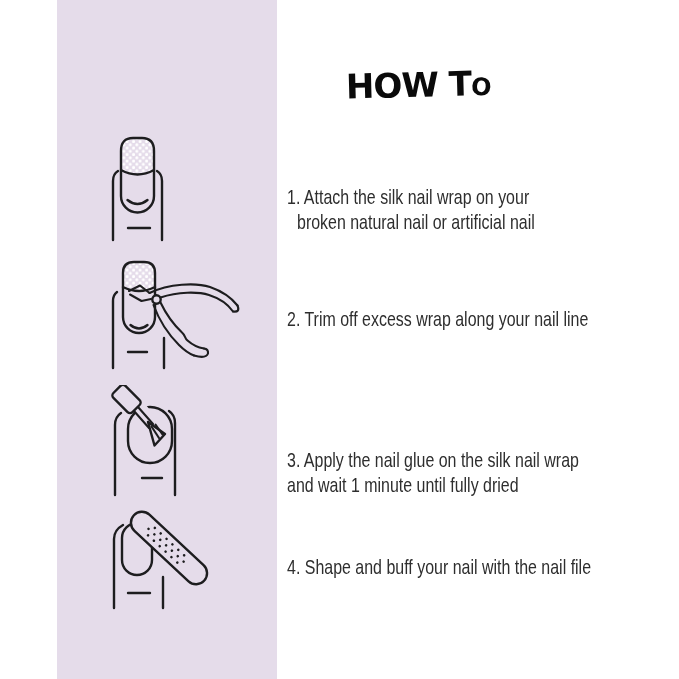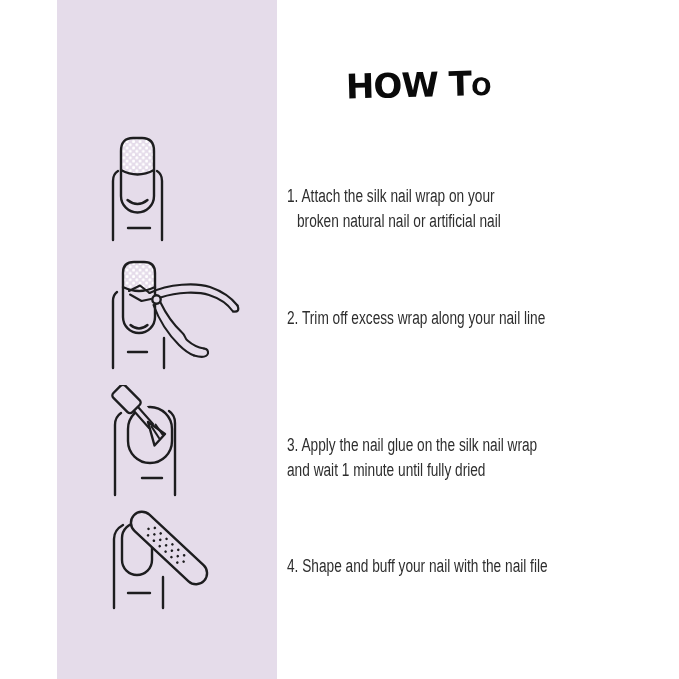--- a/index.html
+++ b/index.html
@@ -28,21 +28,21 @@
   .title{
     position:absolute;left:346px;top:64px;width:200px;
     color:var(--title);transform:rotate(-1.5deg);
     font-family:"DejaVu Sans", sans-serif;font-weight:bold;
     letter-spacing:-1px;white-space:nowrap;
   }
   .title .big{font-size:34px;}
   .title .small{font-size:24px;display:inline-block;transform:rotate(6deg);}
   .step{
     position:absolute;left:287px;color:var(--text);
-    font-size:18px;line-height:25px;
+    font-size:21px;line-height:25px;
   }
   .step .line{
     display:block;transform:scaleX(0.76);transform-origin:0 0;white-space:nowrap;
   }
   .step .indent{margin-left:10px;}
 </style>
 </head>
 <body>
 
 <div class="panel"></div>
@@ -141,20 +141,20 @@
 
 <div class="step" style="top:184px">
   <span class="line">1. Attach the silk nail wrap on your</span>
   <span class="line indent">broken natural nail or artificial nail</span>
 </div>
 
 <div class="step" style="top:306px">
   <span class="line">2. Trim off excess wrap along your nail line</span>
 </div>
 
-<div class="step" style="top:433px">
+<div class="step" style="top:447px">
   <span class="line">3. Apply the nail glue on the silk nail wrap</span>
   <span class="line">and wait 1 minute until fully dried</span>
 </div>
 
 <div class="step" style="top:554px">
   <span class="line">4. Shape and buff your nail with the nail file</span>
 </div>
 
 </body></html>

